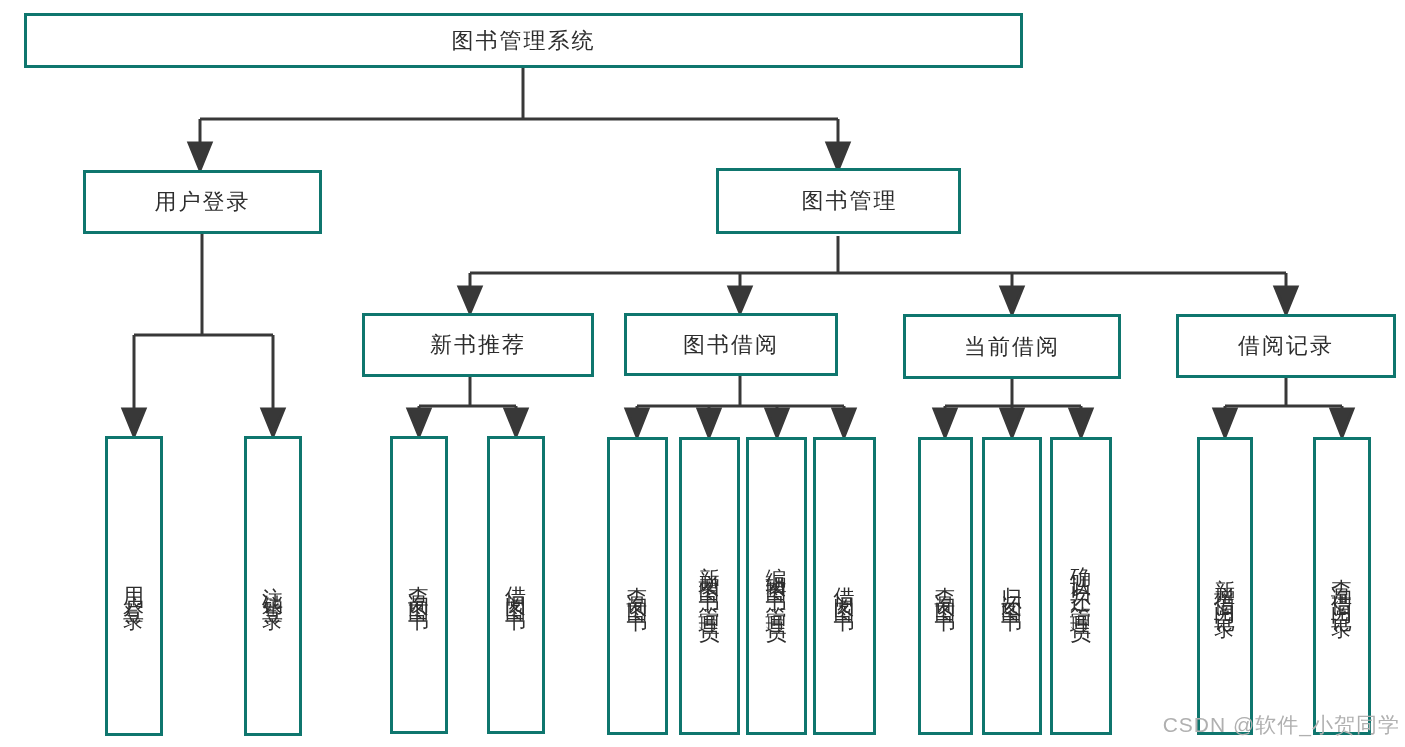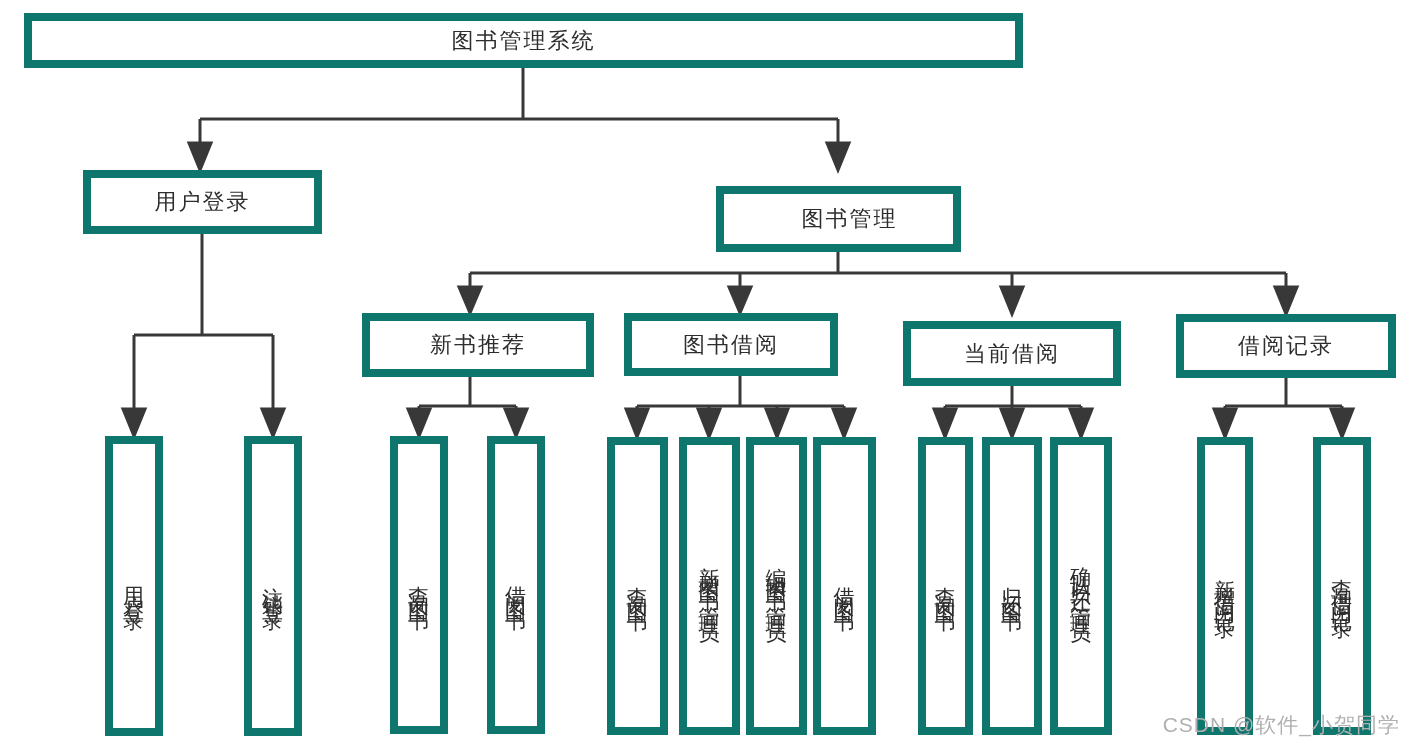--- a/index.html
+++ b/index.html
@@ -8,21 +8,21 @@
     width:1405px;height:747px;
     background:#ffffff;
     font-family:"Liberation Sans","DejaVu Sans",sans-serif;
     overflow:hidden;
   }
   .wires{position:absolute;left:0;top:0;width:1405px;height:747px;}
   .box{
     position:absolute;
     box-sizing:border-box;
     background:#ffffff;
-    border:8px solid #0f766e;
+    border:3px solid #0f766e;
     display:flex;
     align-items:center;
     justify-content:center;
     color:#2d2d2d;
     z-index:2;
   }
   .h-label{
     font-size:22px;
     letter-spacing:2px;
     white-space:nowrap;
@@ -115,31 +115,31 @@
     </g>
   </svg>
 
   <div class="box" style="left:24px;top:13px;width:999px;height:55px;">
     <span class="h-label">图书管理系统</span>
   </div>
 
   <div class="box" style="left:83px;top:170px;width:239px;height:64px;">
     <span class="h-label">用户登录</span>
   </div>
-  <div class="box" style="left:716px;top:186px;width:245px;height:66px;padding-left:22px;">
+  <div class="box" style="left:716px;top:168px;width:245px;height:66px;padding-left:22px;">
     <span class="h-label">图书管理</span>
   </div>
 
   <div class="box" style="left:362px;top:313px;width:232px;height:64px;">
     <span class="h-label">新书推荐</span>
   </div>
   <div class="box" style="left:624px;top:313px;width:214px;height:63px;">
     <span class="h-label">图书借阅</span>
   </div>
-  <div class="box" style="left:903px;top:314px;width:218px;height:65px;margin-top:7px;">
+  <div class="box" style="left:903px;top:314px;width:218px;height:65px;">
     <span class="h-label">当前借阅</span>
   </div>
   <div class="box" style="left:1176px;top:314px;width:220px;height:64px;">
     <span class="h-label">借阅记录</span>
   </div>
 
   <div class="box v-box" style="left:105px;top:436px;width:58px;height:300px;">用户登录</div>
   <div class="box v-box" style="left:244px;top:436px;width:58px;height:300px;">注销登录</div>
 
   <div class="box v-box" style="left:390px;top:436px;width:58px;height:298px;">查询图书</div>

